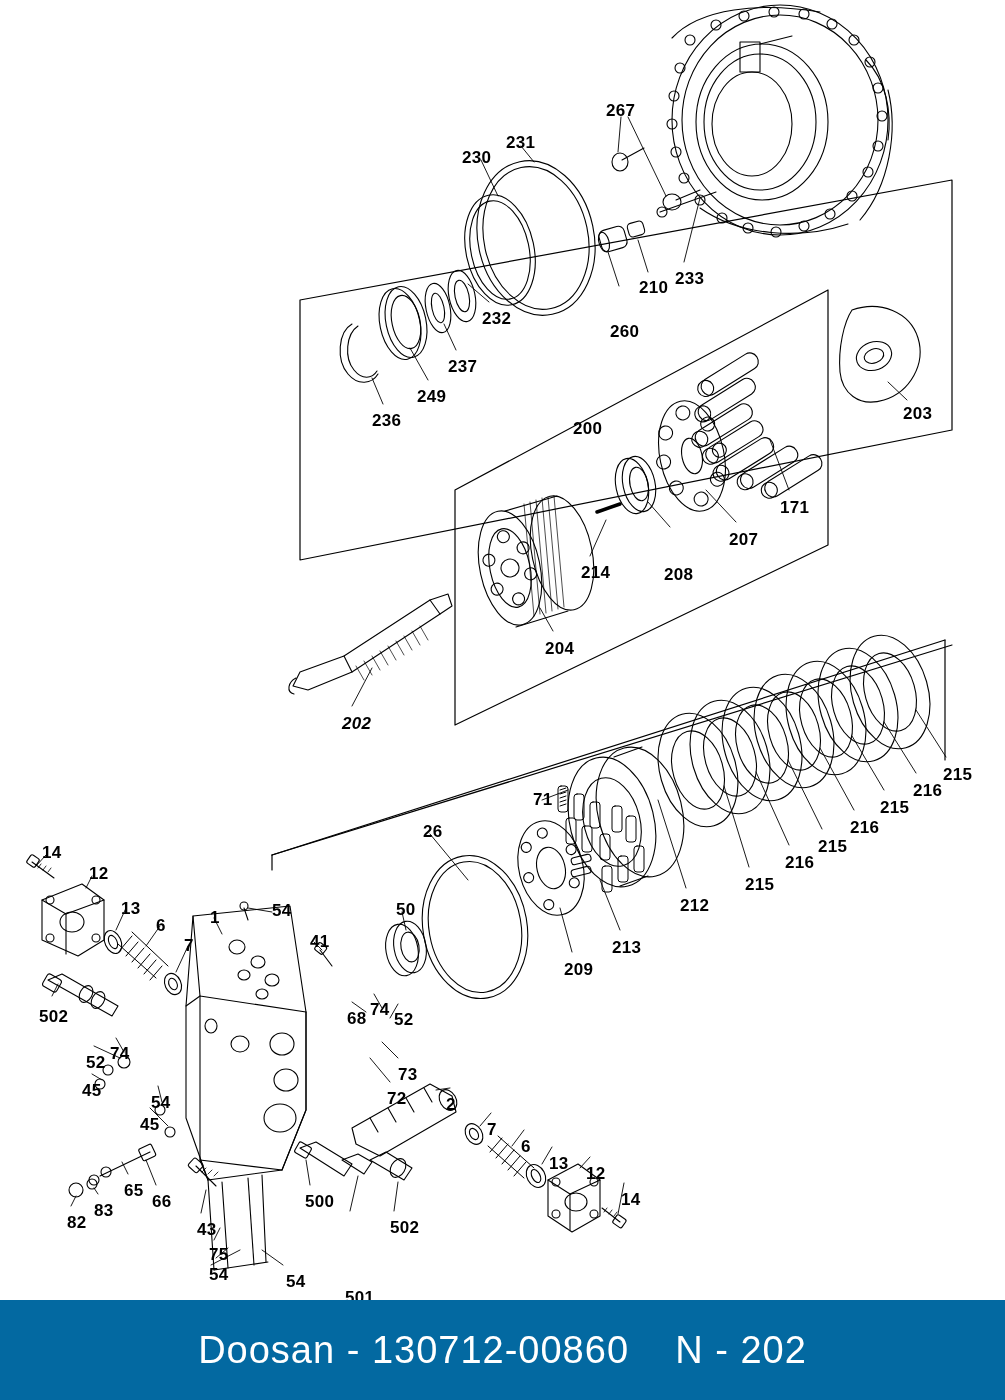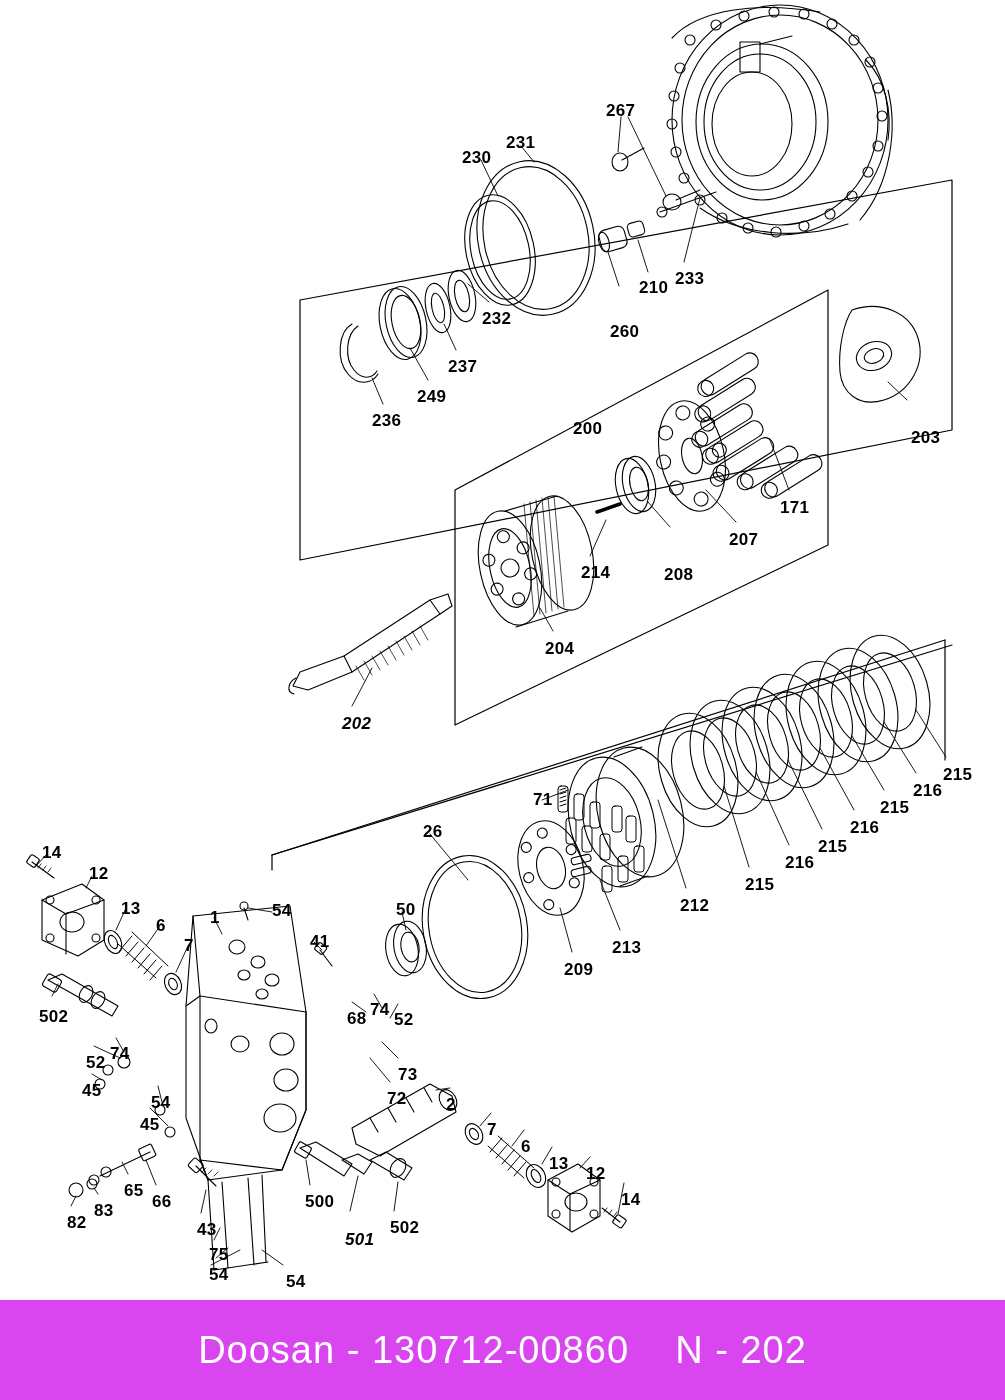--- a/index.html
+++ b/index.html
@@ -37,21 +37,21 @@
     color: #000000;
     white-space: nowrap;
     letter-spacing: 0.3px;
   }
   #footer-bar {
     position: absolute;
     left: 0;
     top: 1300px;
     width: 1005px;
     height: 100px;
-    background: #d946ef;
+    background: #0369a1;
     display: flex;
     align-items: center;
     justify-content: center;
   }
   #footer-text {
     color: #ffffff;
     font-family: "Liberation Sans", sans-serif;
     font-size: 38px;
     font-weight: 400;
     letter-spacing: 1px;
@@ -569,21 +569,21 @@
     <div class="callout" style="left:462px; top:148px;">230</div>
     <div class="callout" style="left:506px; top:133px;">231</div>
     <div class="callout" style="left:610px; top:292px;margin-top:30px;">260</div>
     <div class="callout" style="left:639px; top:278px;">210</div>
     <div class="callout" style="left:675px; top:269px;">233</div>
     <div class="callout" style="left:482px; top:309px;">232</div>
     <div class="callout" style="left:448px; top:357px;">237</div>
     <div class="callout" style="left:417px; top:387px;">249</div>
     <div class="callout" style="left:372px; top:411px;">236</div>
     <div class="callout" style="left:573px; top:419px;">200</div>
-    <div class="callout" style="left:903px; top:428px;margin-left:8px;">203</div>
+    <div class="callout" style="left:903px; top:404px;">203</div>
     <div class="callout" style="left:780px; top:498px;">171</div>
     <div class="callout" style="left:729px; top:530px;">207</div>
     <div class="callout" style="left:664px; top:535px;margin-top:30px;">208</div>
     <div class="callout" style="left:581px; top:563px;">214</div>
     <div class="callout" style="left:545px; top:639px;">204</div>
     <div class="callout" style="left:342px; top:714px;font-style:italic;">202</div>
     <div class="callout" style="left:943px; top:765px;">215</div>
     <div class="callout" style="left:913px; top:781px;">216</div>
     <div class="callout" style="left:880px; top:798px;">215</div>
     <div class="callout" style="left:850px; top:818px;">216</div>
@@ -620,21 +620,21 @@
     <div class="callout" style="left:521px; top:1137px;">6</div>
     <div class="callout" style="left:549px; top:1154px;">13</div>
     <div class="callout" style="left:586px; top:1164px;">12</div>
     <div class="callout" style="left:621px; top:1190px;">14</div>
     <div class="callout" style="left:67px; top:1213px;">82</div>
     <div class="callout" style="left:94px; top:1201px;">83</div>
     <div class="callout" style="left:124px; top:1181px;">65</div>
     <div class="callout" style="left:152px; top:1192px;">66</div>
     <div class="callout" style="left:197px; top:1220px;">43</div>
     <div class="callout" style="left:305px; top:1192px;">500</div>
-    <div class="callout" style="left:345px; top:1230px;font-style:italic;">501</div>
+    <div class="callout" style="left:345px; top:1288px;">501</div>
     <div class="callout" style="left:390px; top:1218px;">502</div>
     <div class="callout" style="left:209px; top:1245px;">75</div>
     <div class="callout" style="left:209px; top:1265px;">54</div>
     <div class="callout" style="left:286px; top:1272px;">54</div>
 
   </div>
 
   <div id="footer-bar">
     <div id="footer-text">Doosan - 130712-00860    N - 202</div>
   </div>

